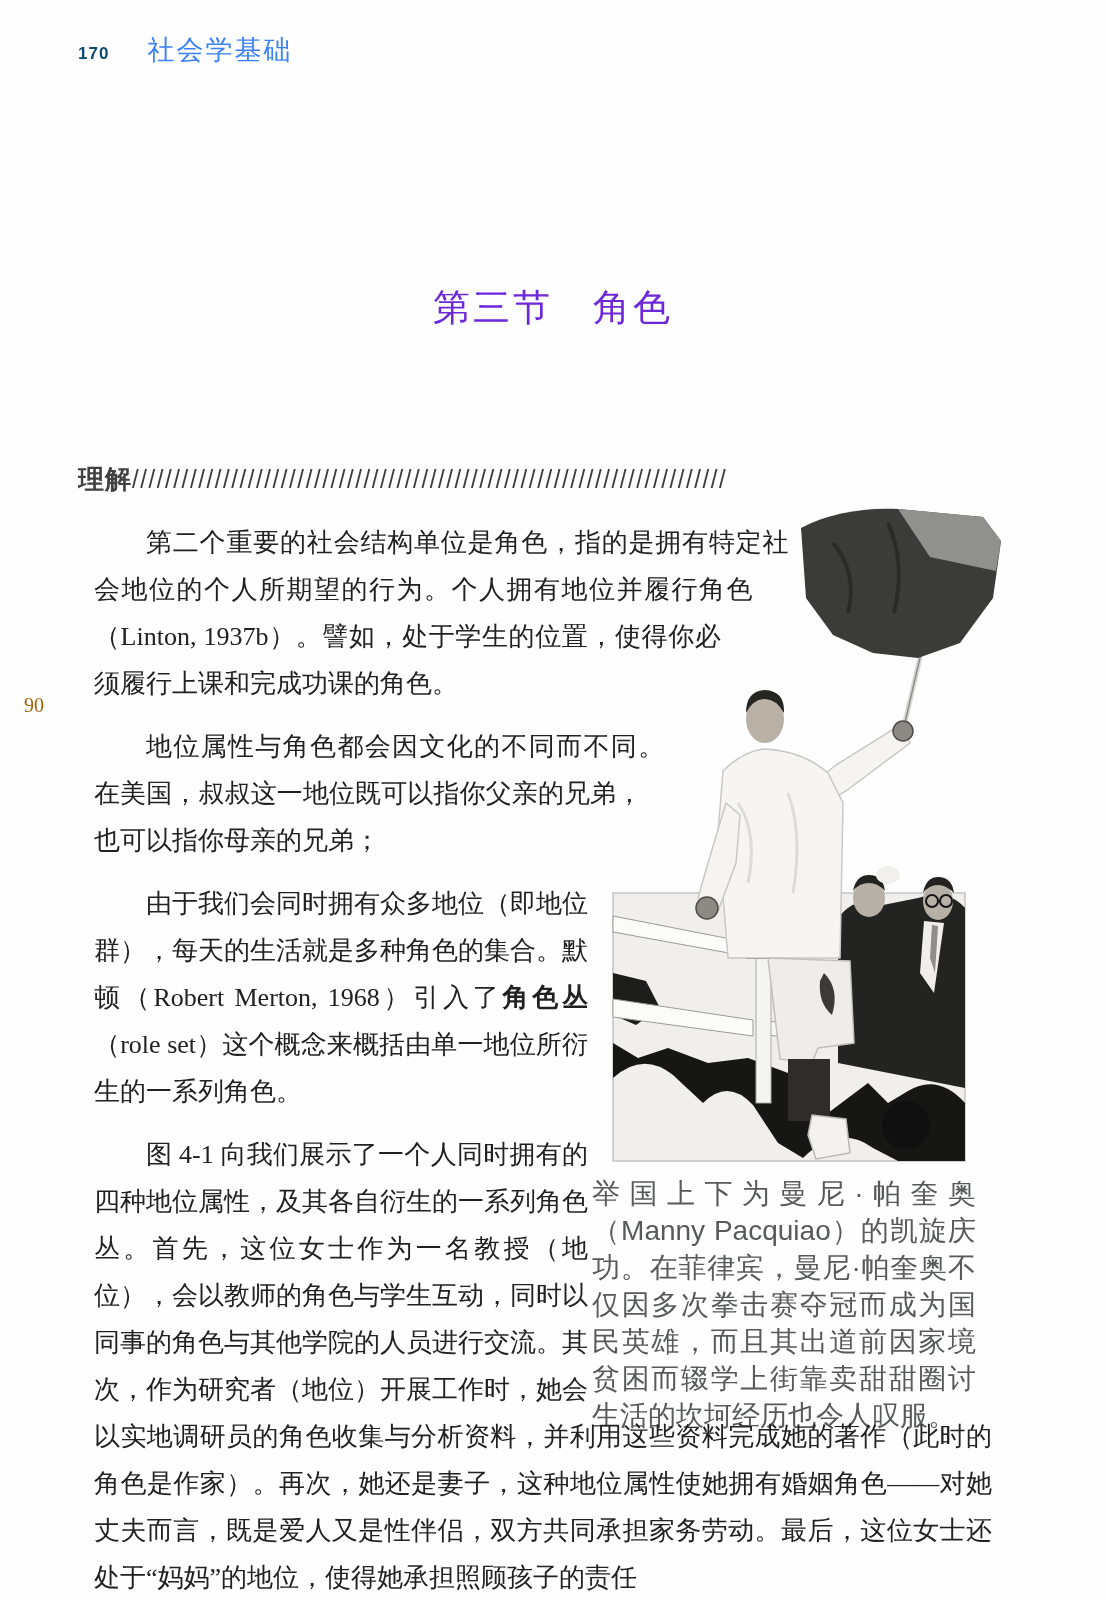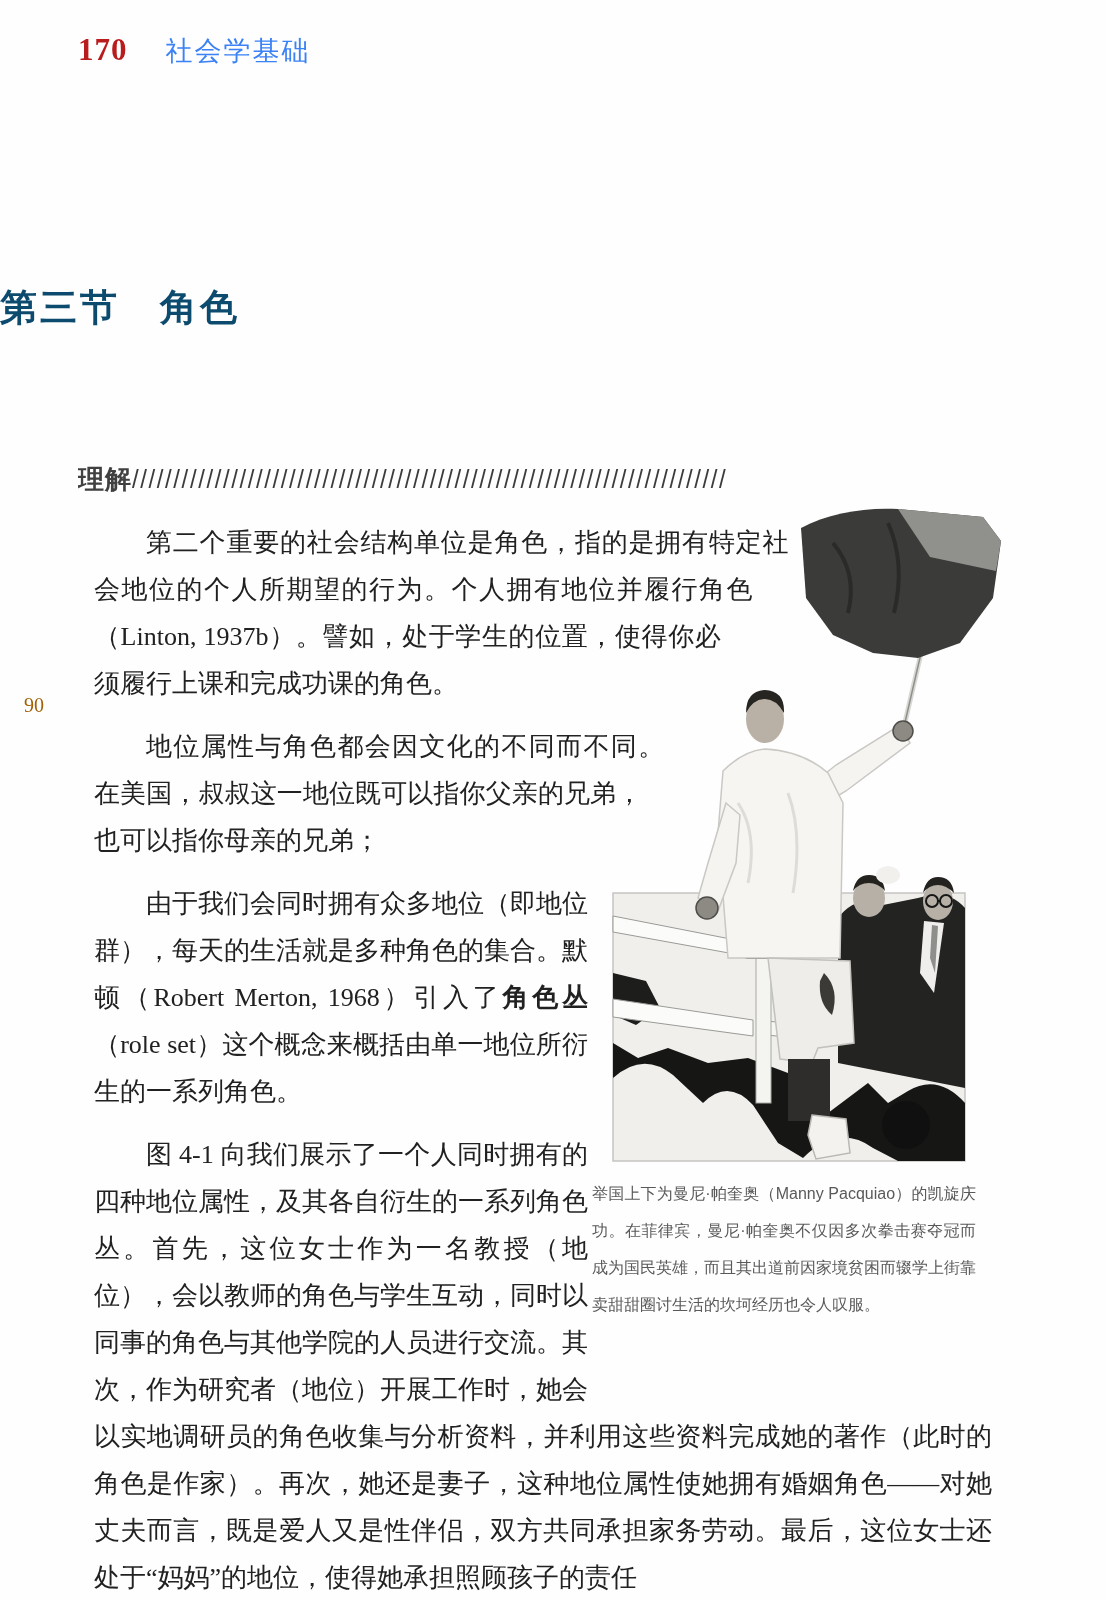--- a/index.html
+++ b/index.html
@@ -10,34 +10,34 @@
     overflow:hidden;
     font-family:"Liberation Serif","DejaVu Serif",serif;
     color:#1f1f1f;
   }
   
   .running-head{
     position:absolute;left:78px;top:32px;
     display:flex;align-items:baseline;gap:38px;
     font-family:"Liberation Sans","DejaVu Sans",sans-serif;
   }
-  .folio{font-size:31px;font-weight:700;color:#b91c1c;letter-spacing:1px;font-family:Liberation Serif, serif;}
+  .folio{font-size:17px;font-weight:700;color:#0c4a6e;letter-spacing:1px;}
   .book-title{font-size:27px;color:#3b82f6;letter-spacing:2px;}
   
   .margin-number{
     position:absolute;left:24px;top:694px;
     font-size:20px;color:#a16207;
     font-family:Liberation Serif, serif;
   }
   
   .section-title{
     position:absolute;left:0;top:283px;width:1106px;
-    text-align:left;
+    text-align:center;
     font-family:"Liberation Sans","DejaVu Sans",sans-serif;
-    font-size:37px;font-weight:700;color:#0c4a6e;letter-spacing:3px;
+    font-size:37px;font-weight:400;color:#6d28d9;letter-spacing:3px;
   }
   
   .understand-row{
     position:absolute;left:78px;top:462px;width:930px;
     white-space:nowrap;overflow:hidden;
     display:flex;align-items:baseline;
   }
   .understand-label{
     font-family:"Liberation Sans","DejaVu Sans",sans-serif;
     font-size:26px;font-weight:700;color:#404040;letter-spacing:1px;
@@ -60,21 +60,21 @@
     float:right;
     width:420px;height:893px;
     shape-outside:polygon(292px 0px,420px 0px,420px 893px,0px 893px,0px 395px,60px 330px,95px 255px,150px 150px,205px 75px);
     shape-margin:12px;
     margin-left:6px;
   }
   .photo-svg{display:block;width:420px;height:660px;}
   .caption{
     margin-top:12px;margin-left:4px;width:384px;
     font-family:"Liberation Sans","DejaVu Sans",sans-serif;
-    font-size:16px;line-height:37px;color:#58595b;
+    font-size:28px;line-height:37px;color:#58595b;
     text-align:justify;
   }
 </style>
 </head>
 <body>
 
 <div class="page">
 
   <div class="running-head">
     <span class="folio">170</span>

